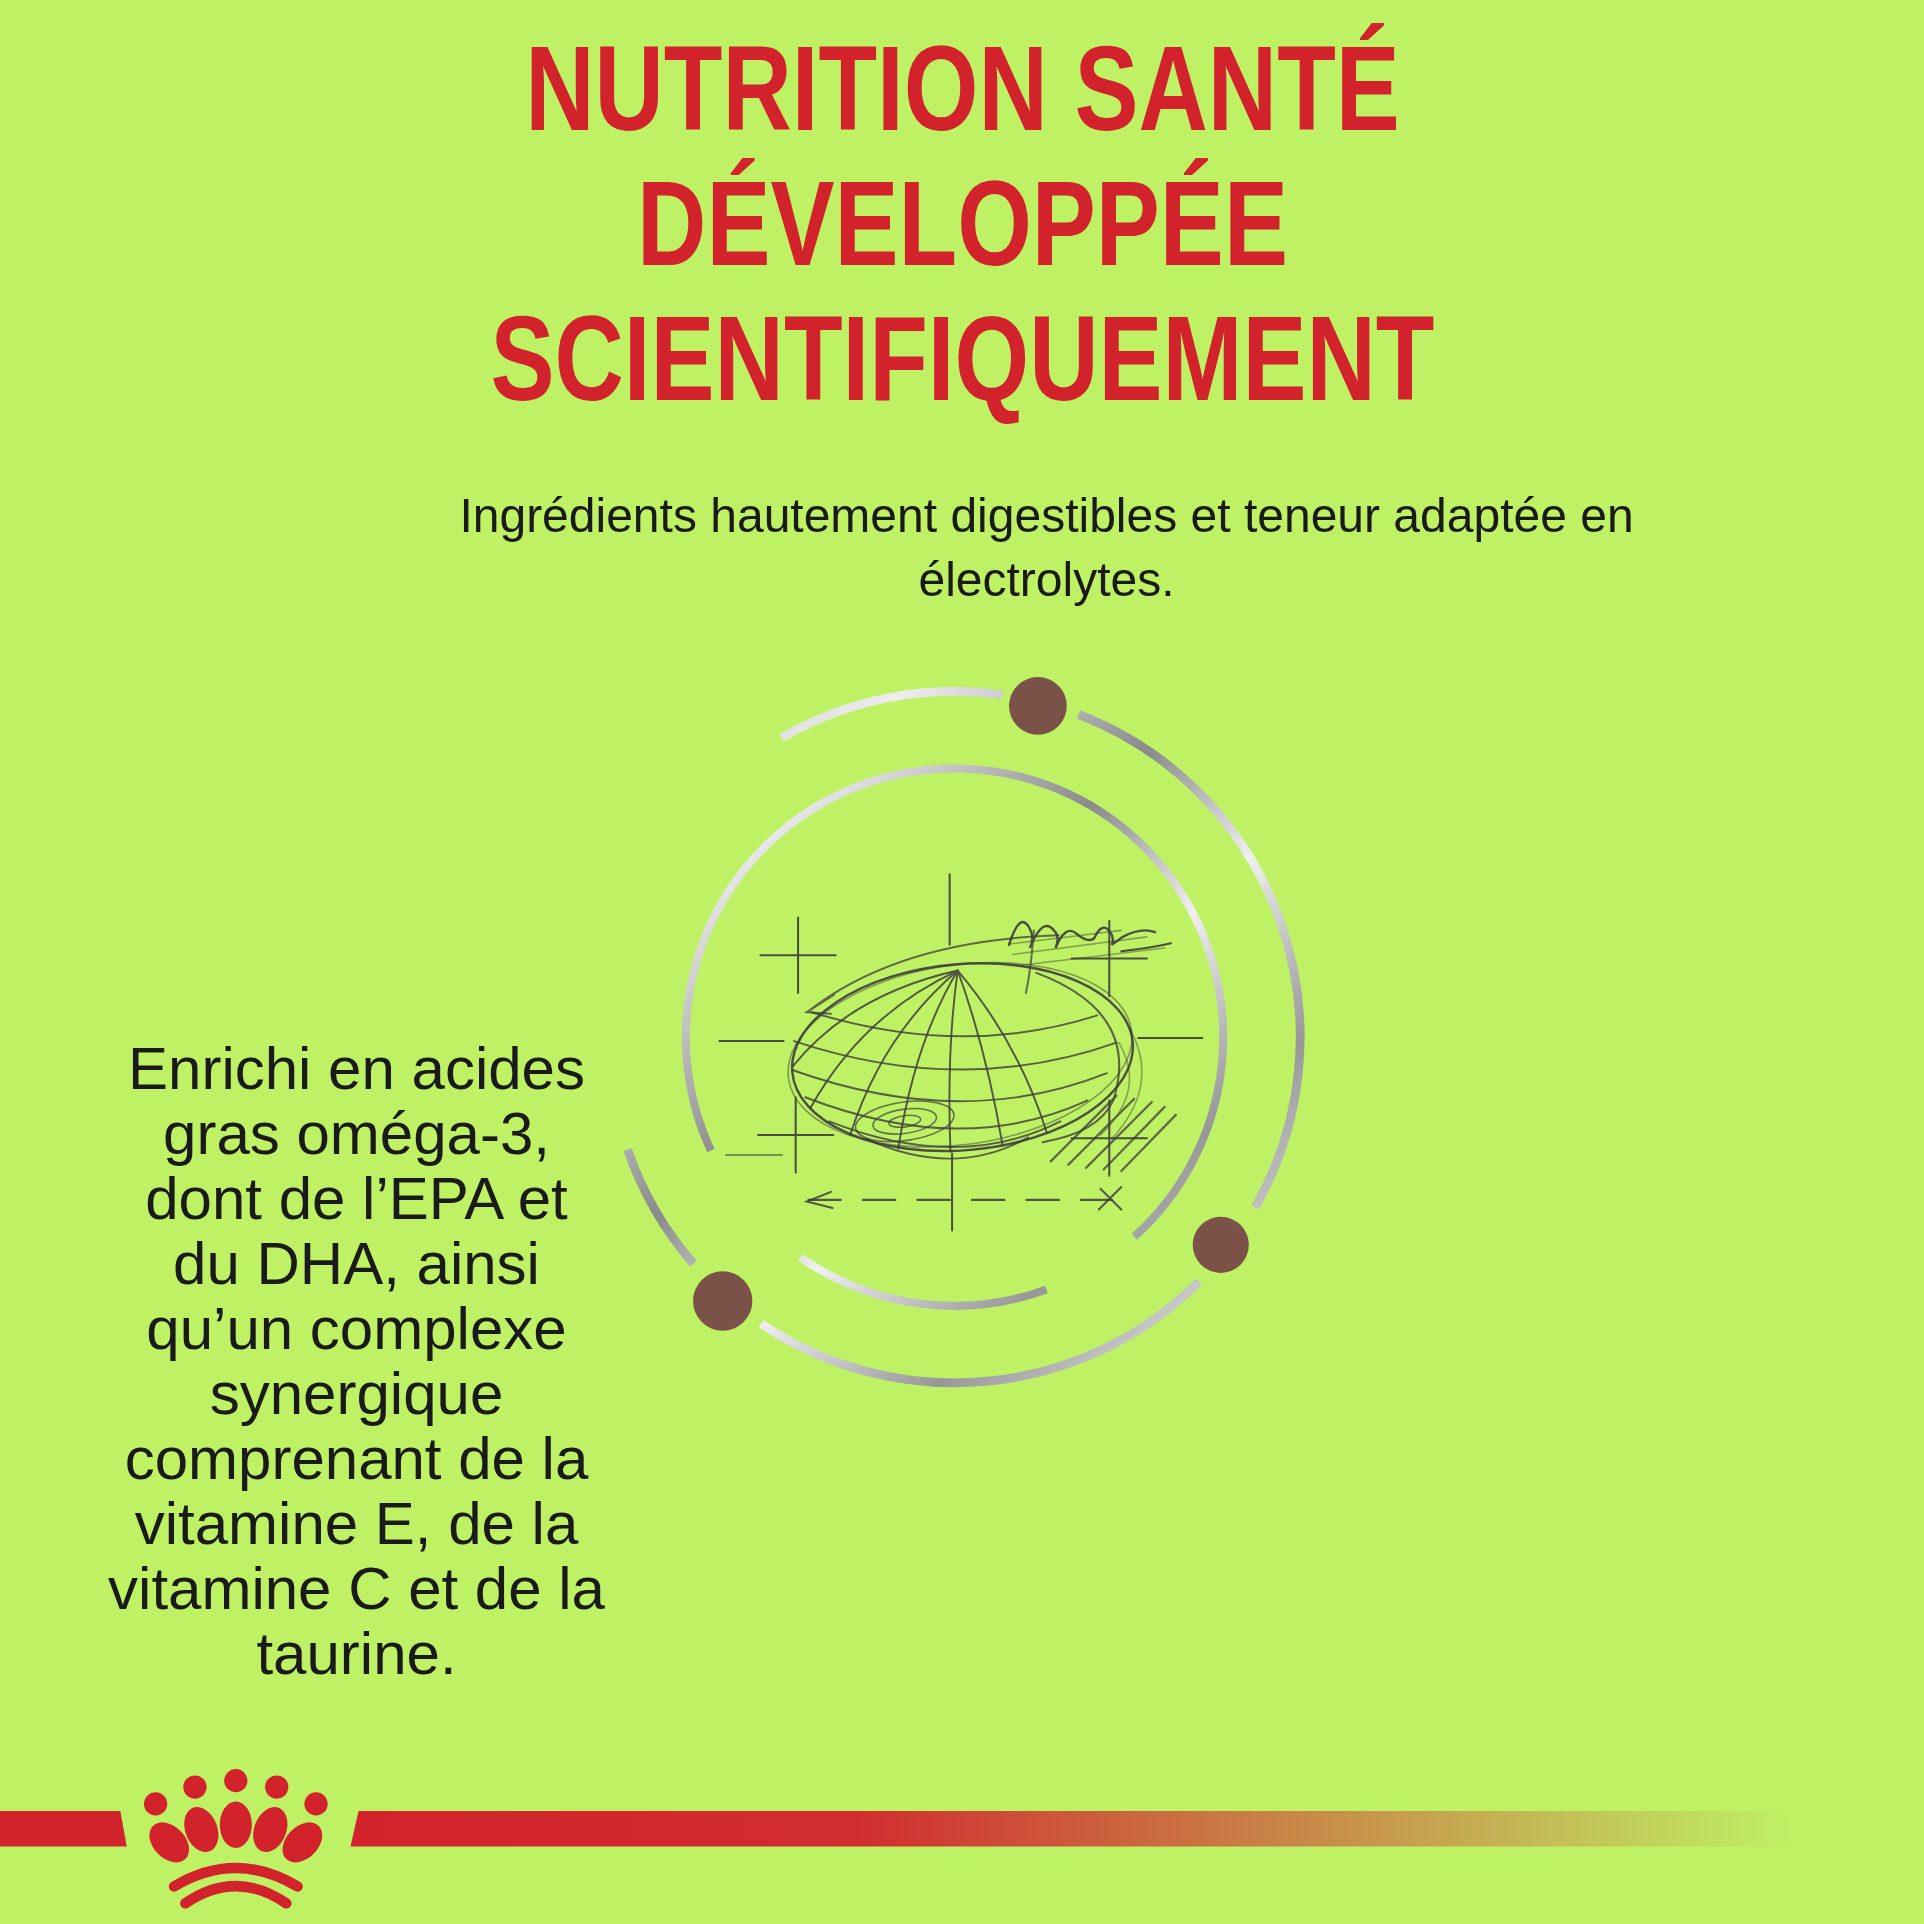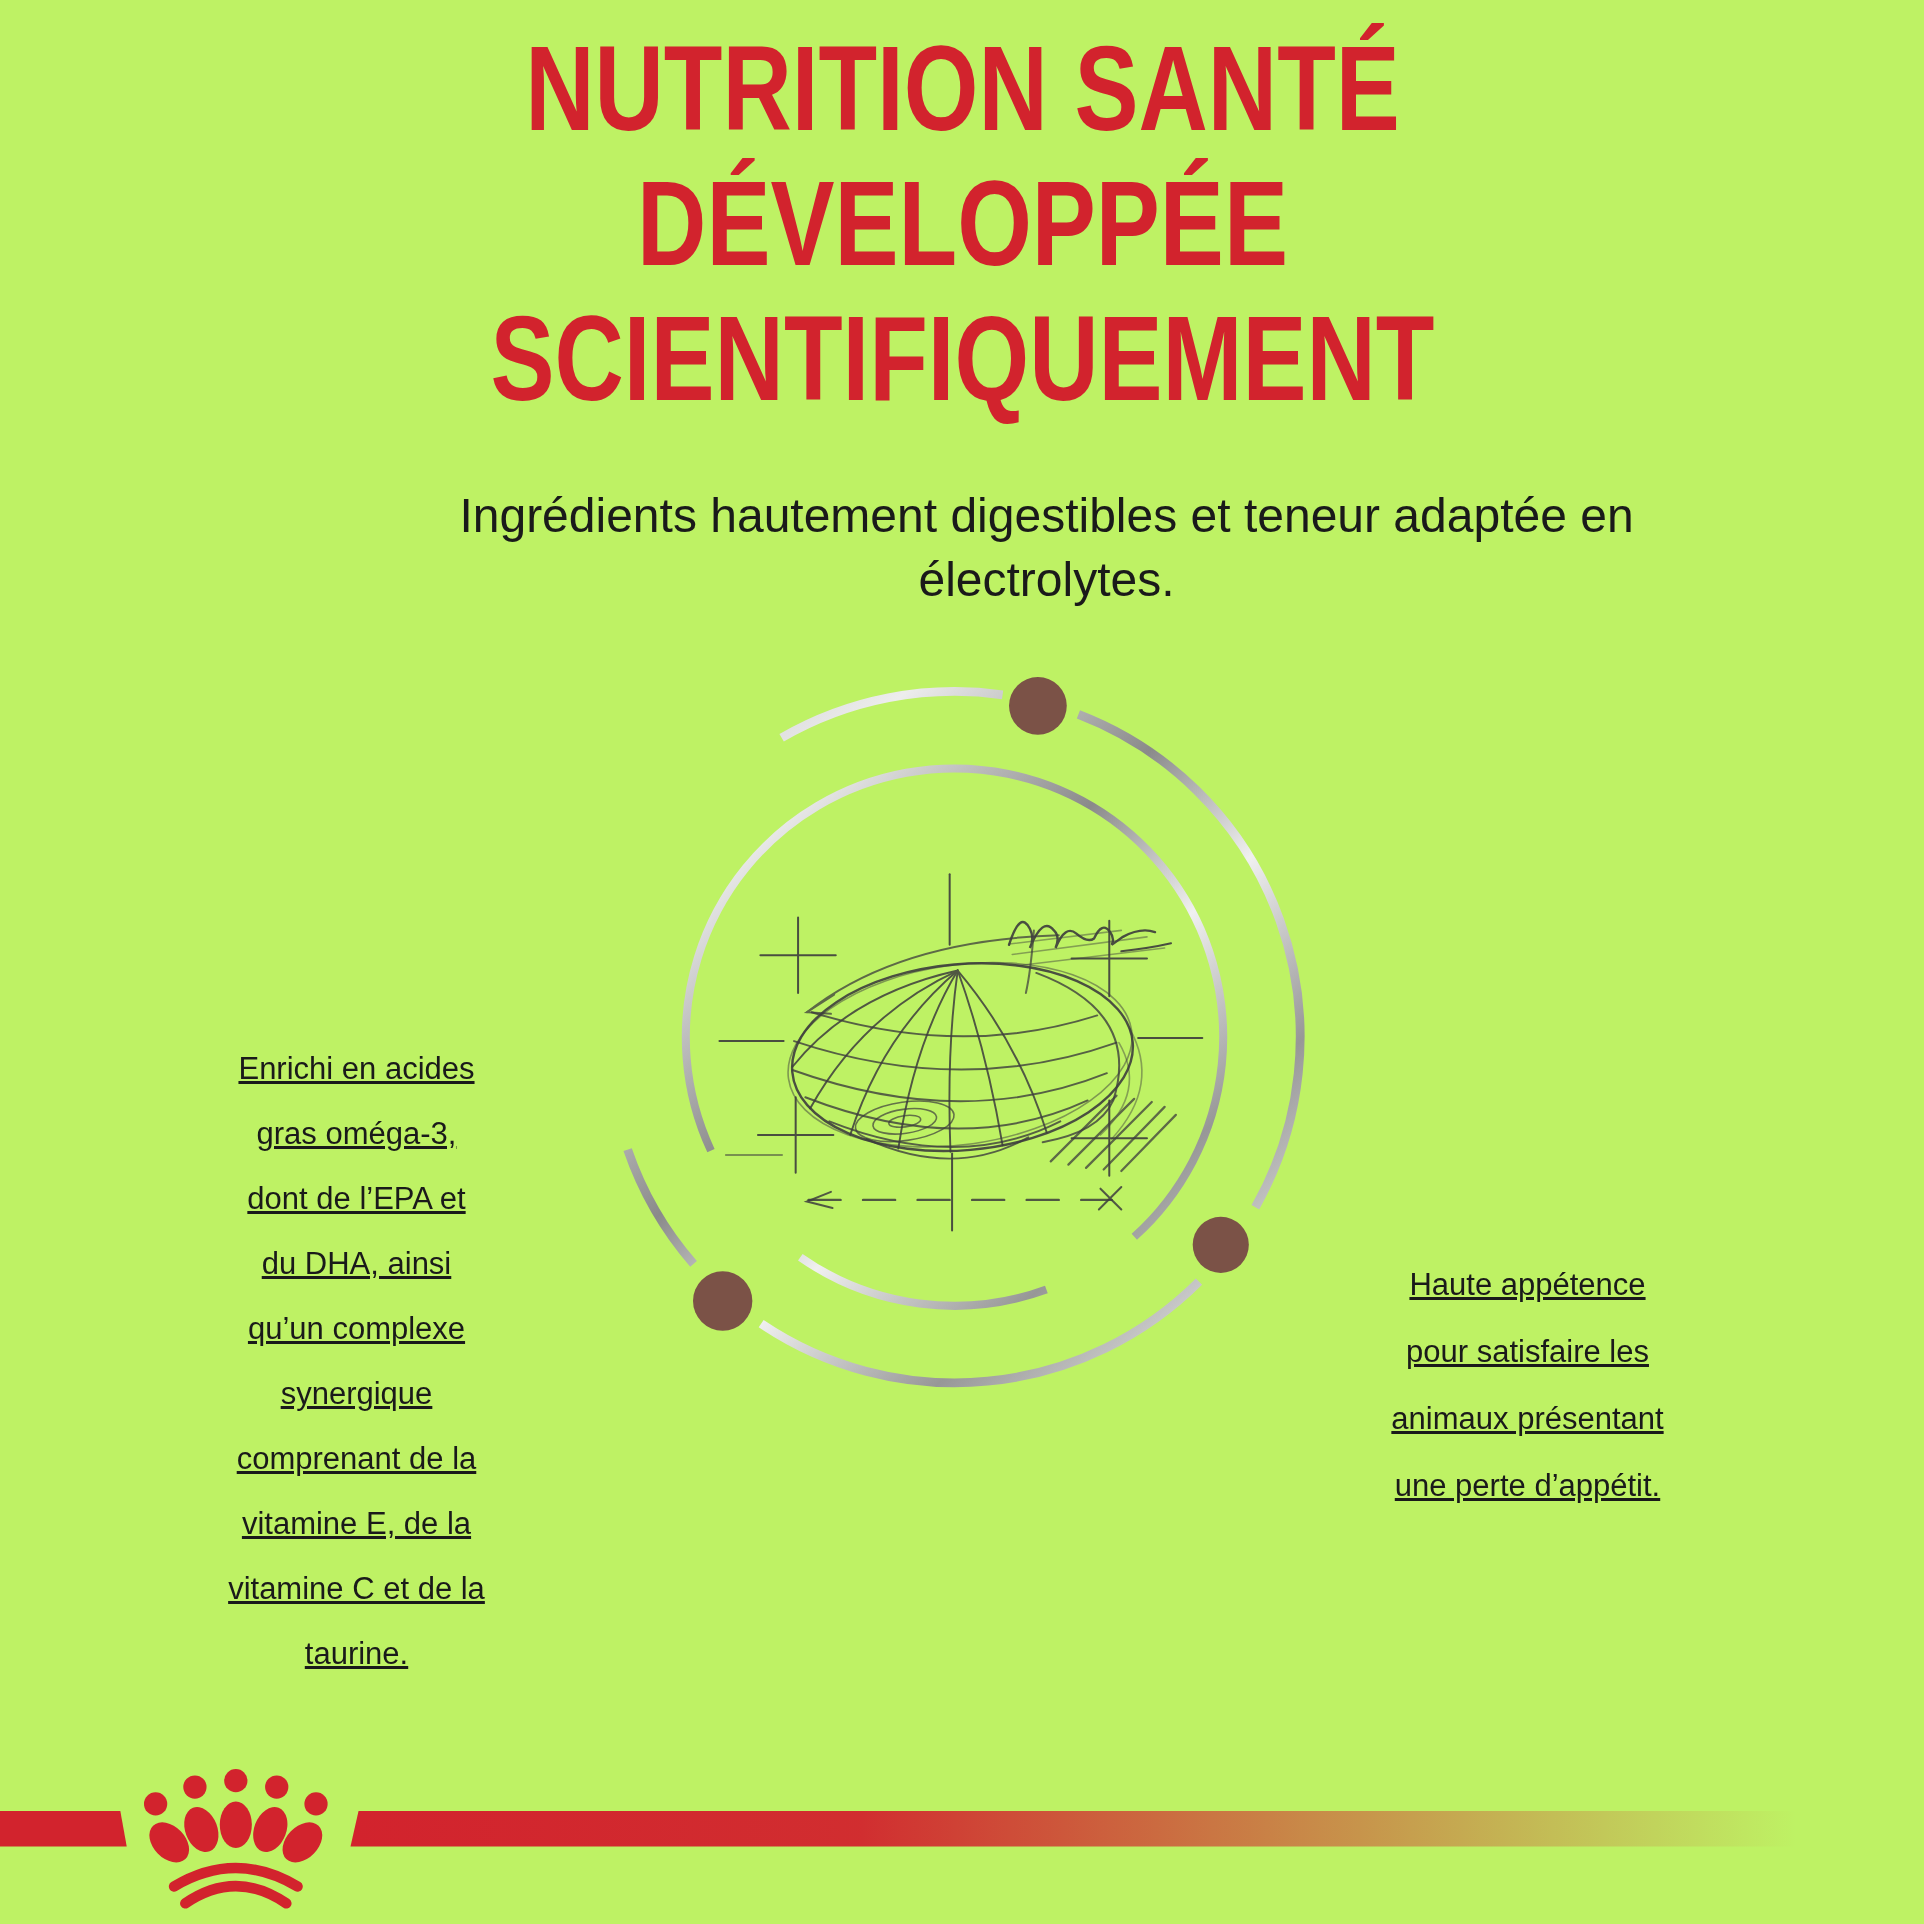--- a/index.html
+++ b/index.html
@@ -4,21 +4,21 @@
 <style>
   html,body{margin:0;padding:0;background:#fff;}
   .page{position:relative;width:1925px;height:1925px;background:#bef264;overflow:hidden;
         font-family:"Liberation Sans", sans-serif;color:#1a1a1a;}
   .multiline{white-space:pre-line;}
   .page-title{position:absolute;top:21px;left:0;width:1925px;margin:0;text-align:center;
               font-size:120px;line-height:135px;font-weight:700;letter-spacing:0px;
               color:#d2232d;transform:scaleX(0.80);transform-origin:50% 0;}
   .intro-text{position:absolute;top:484px;left:164px;width:1765px;margin:0;text-align:center;
               font-size:48px;line-height:64px;font-weight:400;}
-  .feature{position:absolute;margin:0;text-align:center;font-size:31px;font-weight:400;text-decoration:underline;}
+  .feature{position:absolute;margin:0;text-align:center;font-size:60px;font-weight:400;}
   .feature-left{top:1036px;left:76px;width:561px;line-height:65px;}
   .feature-right{top:1251px;left:1255px;width:545px;line-height:67px;}
   svg.layer{position:absolute;top:0;left:0;width:1925px;height:1925px;}
   .sketch{stroke:#3d3d3d;fill:none;stroke-linecap:round;}
 </style>
 </head>
 <body>
 
 <div class="page">
 
@@ -167,19 +167,15 @@
 gras oméga-3,
 dont de l’EPA et
 du DHA, ainsi
 qu’un complexe
 synergique
 comprenant de la
 vitamine E, de la
 vitamine C et de la
 taurine.</p>
 
-  <p class="feature feature-right multiline">Haute appétence
-pour satisfaire les
-animaux présentant
-une perte d’appétit.</p>
 
 </div>
 
 
 </body></html>

